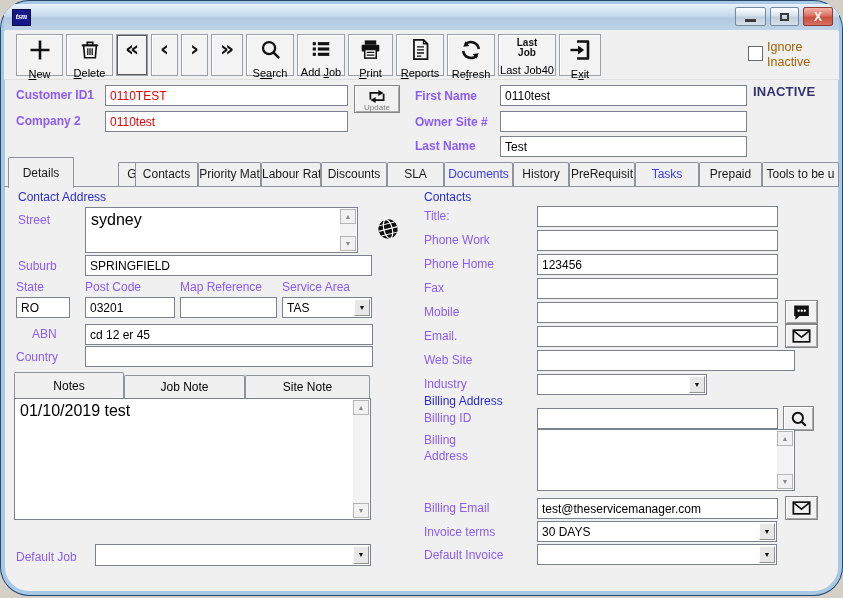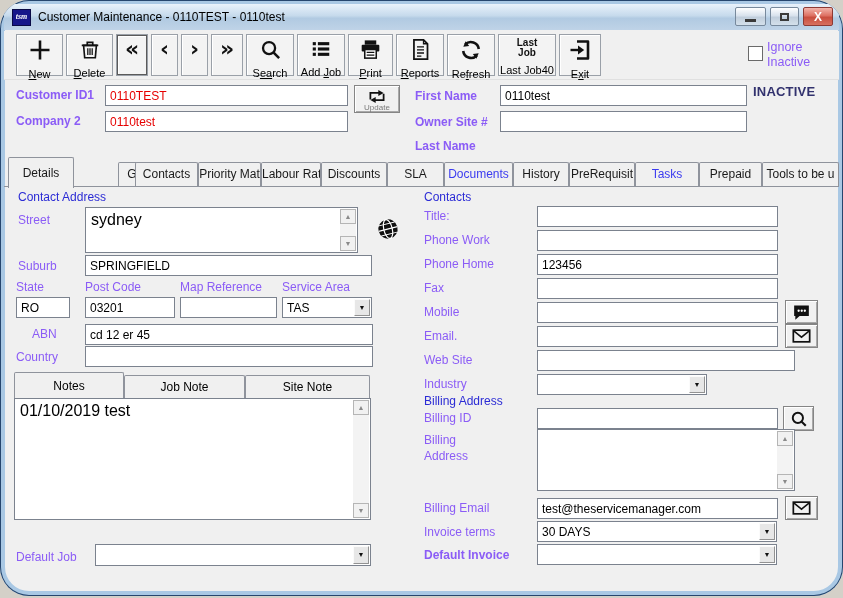--- a/index.html
+++ b/index.html
@@ -27,21 +27,21 @@
   .tbtn{height:42px;border:1px solid #9aa0a8;background:#f3f3f3;box-shadow:inset 1px 1px 0 #fff;
         display:flex;flex-direction:column;align-items:center;justify-content:space-between;
         padding:3px 2px 2px;box-sizing:border-box;cursor:default;}
   .tbtn .ticon{height:25px;display:flex;align-items:center;justify-content:center;}
   .tlabel{font-size:11px;color:#000;white-space:nowrap;margin-top:6px;}
   .navglyph{font-size:22px;line-height:22px;font-weight:bold;color:#111;font-family:"DejaVu Sans",sans-serif;}
   .tbtn.focused{box-shadow:inset 0 0 0 1px #5a5a5a, inset 2px 2px 0 #fff;}
   .lastjob-ic{font-size:10px;line-height:10px;font-weight:bold;text-align:center;color:#111;}
   .chkrow{position:absolute;top:40px;right:24px;display:flex;gap:4px;}
   .checkbox{width:13px;height:13px;background:#fff;border:1px solid #6a6a6a;margin-top:6px;}
-  .chklabel{font-size:12.5px;width:52px;line-height:15px;color:#8b5cf6;}
+  .chklabel{font-size:12.5px;width:52px;line-height:15px;color:#a16207;}
   
   .lbl{position:absolute;font-size:12px;color:#8b5cf6;white-space:nowrap;}
   .b{font-weight:bold;}
   .bluehdr{position:absolute;font-size:12px;color:#2b2bd5;white-space:nowrap;}
   .field{position:absolute;background:#fff;border:1px solid #7b828e;font-size:12px;
          padding:2px 4px;box-sizing:border-box;font-family:inherit;color:#000;outline:none;height:21px;}
   .field.red{color:#e60000;}
   .tbox{position:absolute;background:#fff;border:1px solid #7b828e;box-sizing:border-box;}
   .tbox .txt{position:absolute;left:5px;top:3px;right:20px;bottom:2px;font-size:16px;
              white-space:pre-wrap;overflow:hidden;color:#000;}
@@ -72,21 +72,20 @@
   .status{position:absolute;font-size:13px;font-weight:bold;color:#32326e;letter-spacing:0.2px;}
   svg{display:block;}
 </style>
 </head>
 <body>
 
 <div class="window">
 
   <div class="titlebar">
     <span class="tb-icon">tsm</span>
-    <span class="tb-title">Customer Maintenance - 0110TEST - 0110test</span>
   </div>
   <div class="winbtn" style="right:77px;width:31px;">
     <span class="glyph-min"></span>
   </div>
   <div class="winbtn" style="right:44px;width:29px;">
     <span class="glyph-restore"></span>
   </div>
   <div class="winbtn close" style="right:10px;width:30px;">
     <span>X</span>
   </div>
@@ -219,20 +218,21 @@
     </span>
     <span style="font-size:8px;color:#7a7a7a;line-height:8px;">Update</span>
   </div>
 
   <div class="lbl b" style="left:415px;top:89px;">First Name</div>
   <input class="field" style="left: 500px; top: 85px; width: 247px;" value="0110test">
   <div class="status" style="left:753px;top:84px;">INACTIVE</div>
   <div class="lbl b" style="left:415px;top:115px;">Owner Site #</div>
   <input class="field" style="left: 500px; top: 111px; width: 247px;" value="">
   <div class="lbl b" style="left:415px;top:139px;">Last Name</div>
+  <input class="field" style="left: 500px; top: 136px; width: 247px;" value="Test">
 
   <div class="tabline"></div>
   <div class="tab active" style="left:8px;width:66px;">Details</div>
   <div class="tab" style="left:74px;width:61px;margin-left:44px;">General</div>
   <div class="tab" style="left:135px;width:63px;">Contacts</div>
   <div class="tab" style="left:198px;width:63px;">Priority Mat</div>
   <div class="tab" style="left:261px;width:60px;">Labour Rate</div>
   <div class="tab" style="left:321px;width:66px;">Discounts</div>
   <div class="tab" style="left:387px;width:57px;">SLA</div>
   <div class="tab bluetab" style="left:444px;width:69px;">Documents</div>
@@ -369,19 +369,19 @@
           <path d="M2 2.5l10 8 10-8" fill="none" stroke="#111" stroke-width="2"></path>
         </svg>
     </span>
   </div>
 
   <div class="lbl" style="left:424px;top:525px;">Invoice terms</div>
   <div class="combo" style="left:537px;top:521px;width:240px;">
     <input value="30 DAYS" style="">
     <span class="cbtn">▼</span>
   </div>
-  <div class="lbl" style="left:424px;top:548px;font-weight:bold;">Default Invoice</div>
+  <div class="lbl" style="left:424px;top:548px;">Default Invoice</div>
   <div class="combo" style="left:537px;top:544px;width:240px;">
     <input value="" style="">
     <span class="cbtn">▼</span>
   </div>
 
 </div>
 
 </body></html>

